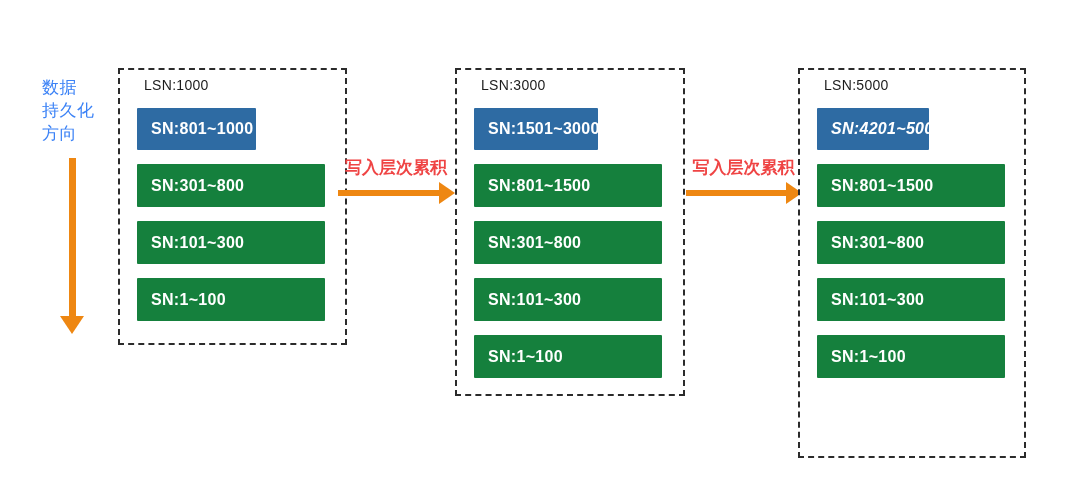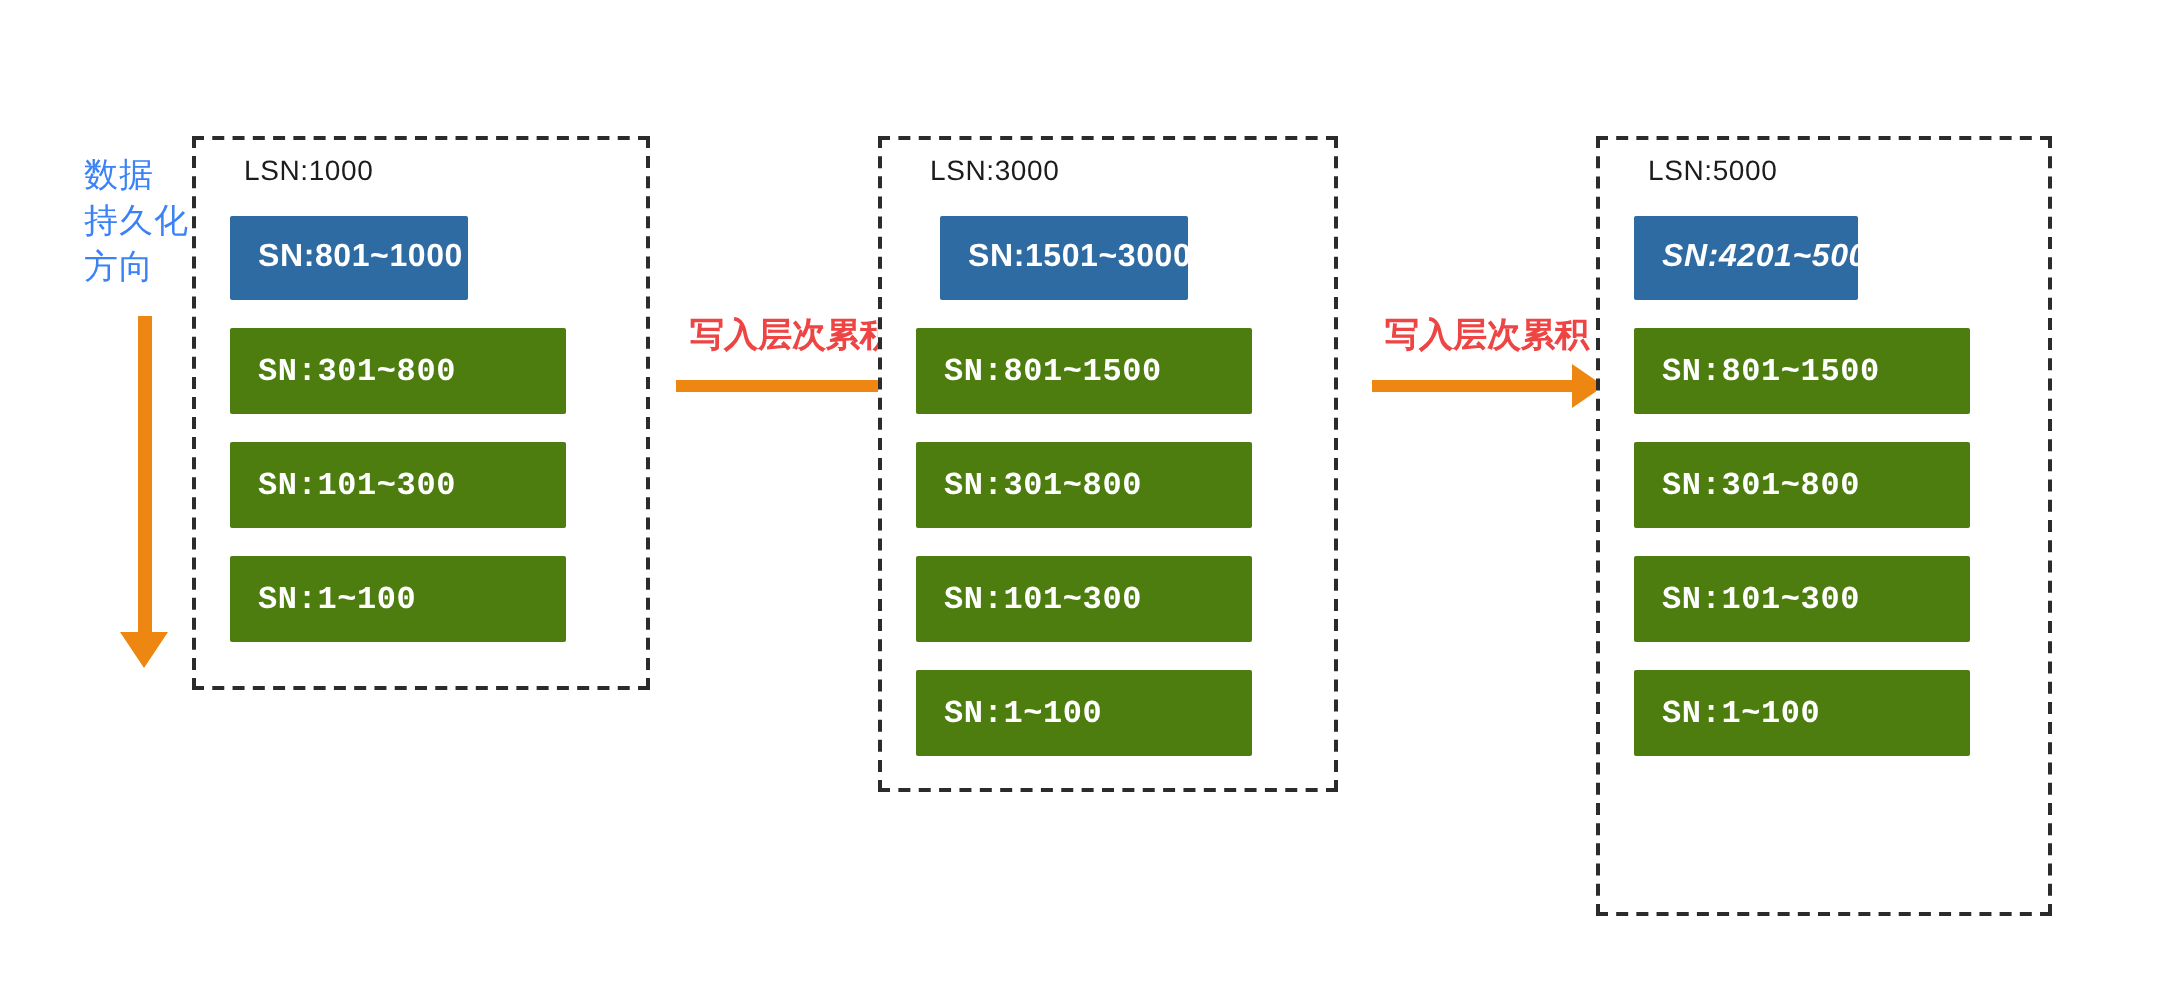--- a/index.html
+++ b/index.html
@@ -28,42 +28,42 @@
     border-right:12px solid transparent;
     border-top:18px solid #EE8712;
   }
   
   .card{
     position:absolute;top:68px;
     border:2px dashed #2b2b2b;
     background:#ffffff;
     box-sizing:border-box;
   }
-  .card1{left:96px;width:229px;height:277px;}
-  .card2{left:439px;width:230px;height:328px;}
+  .card1{left:118px;width:229px;height:277px;}
+  .card2{left:455px;width:230px;height:328px;}
   .card3{left:798px;width:228px;height:390px;}
   .lsn{
     position:absolute;left:24px;top:7px;
     font-size:14px;color:#1c1c1c;letter-spacing:0.3px;
   }
   .stack{
     position:absolute;left:17px;top:38px;
     display:flex;flex-direction:column;gap:14px;
   }
   .bar{
     height:43px;
     display:flex;align-items:center;
     padding-left:14px;box-sizing:border-box;
     color:#ffffff;font-size:16px;font-weight:600;
     letter-spacing:0.3px;border-radius:1px;
   }
-  .bar.orange{background:#4d7c0f;width:168px;font-family:Liberation Mono, monospace;}
+  .bar.orange{background:#15803d;width:188px;}
   .bar.blue{background:#2E6BA3;height:42px;}
   .card1 .bar.blue{width:119px;}
-  .card2 .bar.blue{width:124px;margin-left:12px;}
+  .card2 .bar.blue{width:124px;}
   .card3 .bar.blue{width:112px;font-style:italic;}
   
   .flow{position:absolute;top:156px;height:50px;}
   .flow1{left:337px;width:118px;}
   .flow2{left:685px;width:117px;}
   .flow .flow-label{
     position:absolute;left:50%;transform:translateX(-50%);
     top:0;white-space:nowrap;
     font-size:17px;font-weight:700;color:#ef4444;
   }

